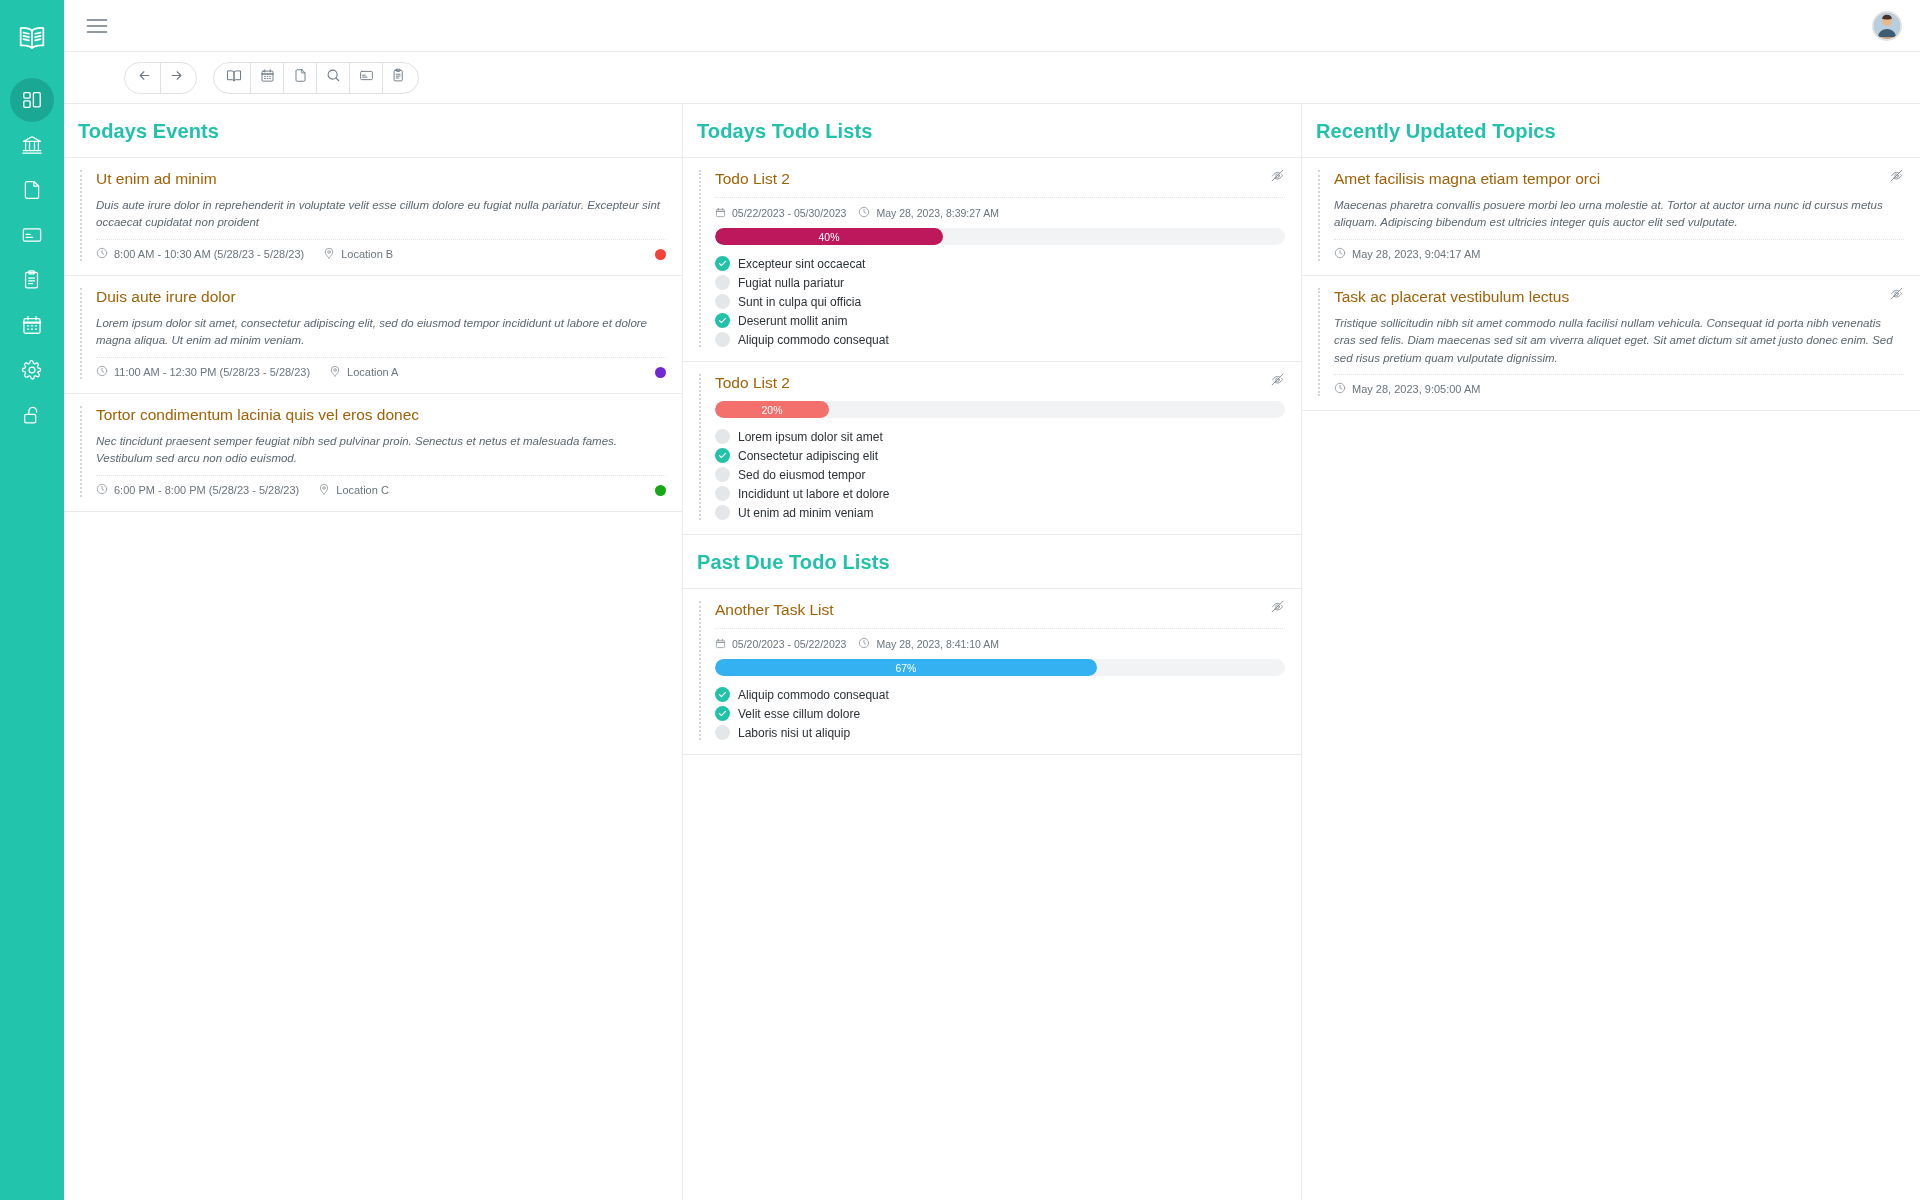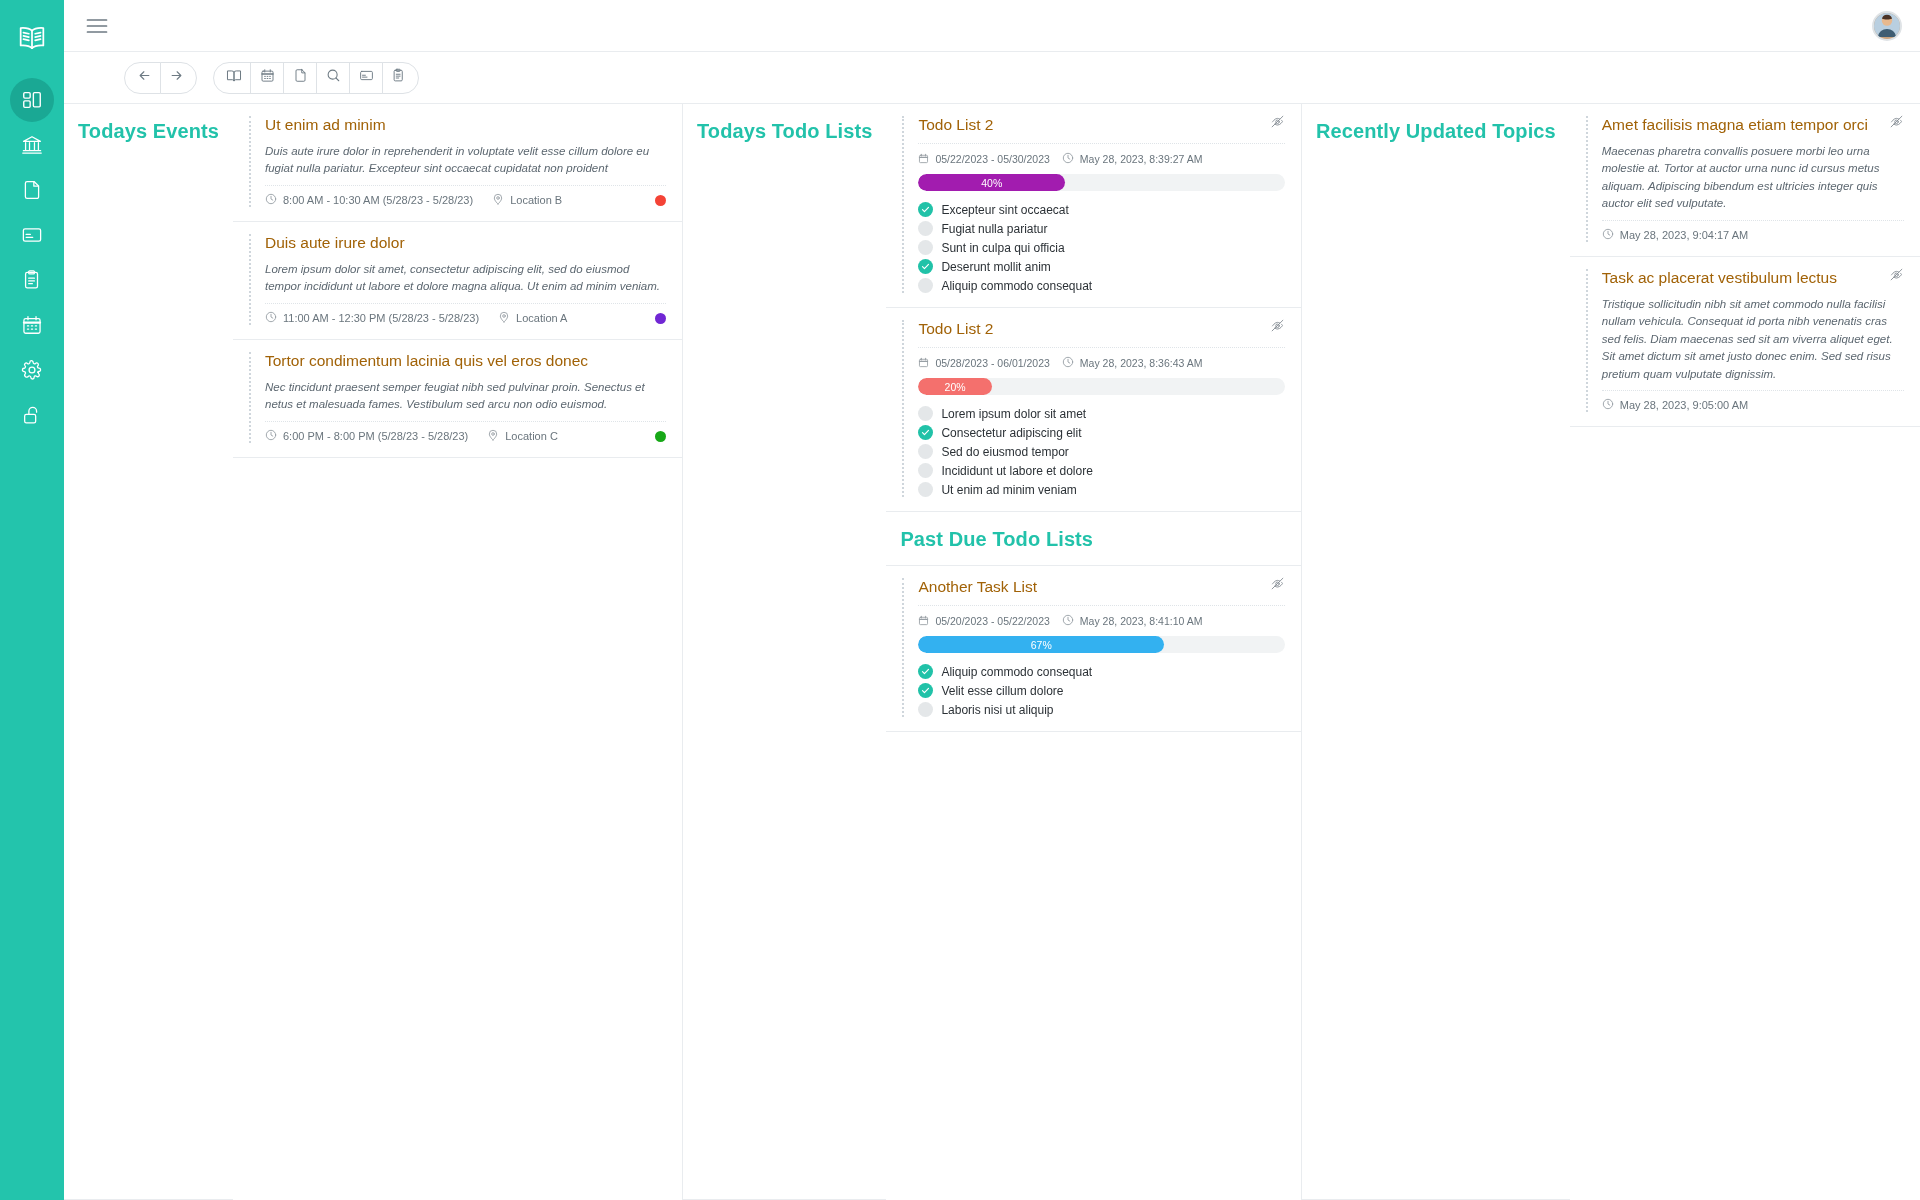--- a/index.html
+++ b/index.html
@@ -74,21 +74,21 @@
     margin-left: -1px;
   }
   .btn-group .tb-btn:first-child { margin-left: 0; border-radius: 16px 0 0 16px; padding-left: 12px; }
   .btn-group .tb-btn:last-child  { border-radius: 0 16px 16px 0; padding-right: 12px; }
   .btn-group .tb-btn:only-child  { border-radius: 16px; }
 
   
   .columns { flex: 1; display: flex; min-height: 0; }
   .col {
     flex: 1 1 0; min-width: 0;
-    display: flex; flex-direction: row;
+    display: flex; flex-direction: column;
     border-right: 1px solid #e9ecef;
   }
   .col:last-child { border-right: none; }
 
   .col-header {
     padding: 16px 14px 14px 14px;
     border-bottom: 1px solid #e9ecef;
   }
   .col-header h2 {
     font-size: 20px; font-weight: bold;
@@ -450,21 +450,21 @@
                       </svg></span>05/22/2023 - 05/30/2023
         </span>
         <span class="meta-item">
           <span><svg width="12" height="12" viewBox="0 0 24 24" fill="none" stroke="#7b858c" stroke-width="1.8" stroke-linecap="round" stroke-linejoin="round">
                         <circle cx="12" cy="12" r="9.4"></circle>
                         <path d="M12 6.6V12l3.6 2.2"></path>
                       </svg></span>May 28, 2023, 8:39:27 AM
         </span>
       </div>
       <div class="progress-track">
-        <div class="progress-fill" style="width:40%;background:#a21caf">40%</div>
+        <div class="progress-fill" style="width:40%;background:#be185d">40%</div>
       </div>
       <div class="todo-items">
 
         <div class="todo-item">
           <span class="chk done">
                       <svg width="9" height="9" viewBox="0 0 24 24" fill="none" stroke="#fff" stroke-width="3.2" stroke-linecap="round" stroke-linejoin="round">
                         <path d="M20 6.5L9.2 17.5 4 12.4"></path>
                       </svg>
                     </span>
           <span>Excepteur sint occaecat</span>
@@ -494,35 +494,20 @@
   </article>
   <article class="card">
     <span class="card-action"><svg width="15" height="15" viewBox="0 0 24 24" fill="none" stroke="#55606a" stroke-width="1.45" stroke-linecap="round" stroke-linejoin="round">
                   <path d="M4 12.6s3.4-5.6 8-5.6c1.3 0 2.5.45 3.55 1.1"></path>
                   <path d="M18.3 9.9c1.1 1.1 1.7 2.2 1.7 2.2s-3.4 5.6-8 5.6c-1.6 0-3-.66-4.2-1.5"></path>
                   <circle cx="12" cy="12.5" r="2.8"></circle>
                   <path d="M3.4 20.6L20.6 3.6"></path>
                 </svg></span>
     <div class="card-inner">
       <div class="card-title">Todo List 2</div>
-      <div class="todo-meta">
-        <span class="meta-item">
-          <span><svg width="11" height="11" viewBox="0 0 24 24" fill="none" stroke="#7b858c" stroke-width="1.9" stroke-linecap="round" stroke-linejoin="round">
-                        <rect x="3.2" y="5" width="17.6" height="16" rx="2"></rect>
-                        <path d="M3.2 9.6h17.6" stroke-width="2.6"></path>
-                        <path d="M7.6 2.8v3.8M16.4 2.8v3.8"></path>
-                      </svg></span>05/28/2023 - 06/01/2023
-        </span>
-        <span class="meta-item">
-          <span><svg width="12" height="12" viewBox="0 0 24 24" fill="none" stroke="#7b858c" stroke-width="1.8" stroke-linecap="round" stroke-linejoin="round">
-                        <circle cx="12" cy="12" r="9.4"></circle>
-                        <path d="M12 6.6V12l3.6 2.2"></path>
-                      </svg></span>May 28, 2023, 8:36:43 AM
-        </span>
-      </div>
       <div class="progress-track">
         <div class="progress-fill" style="width:20%;background:#f4706d">20%</div>
       </div>
       <div class="todo-items">
 
         <div class="todo-item">
           <span class="chk"></span>
           <span>Lorem ipsum dolor sit amet</span>
         </div>
         <div class="todo-item">

